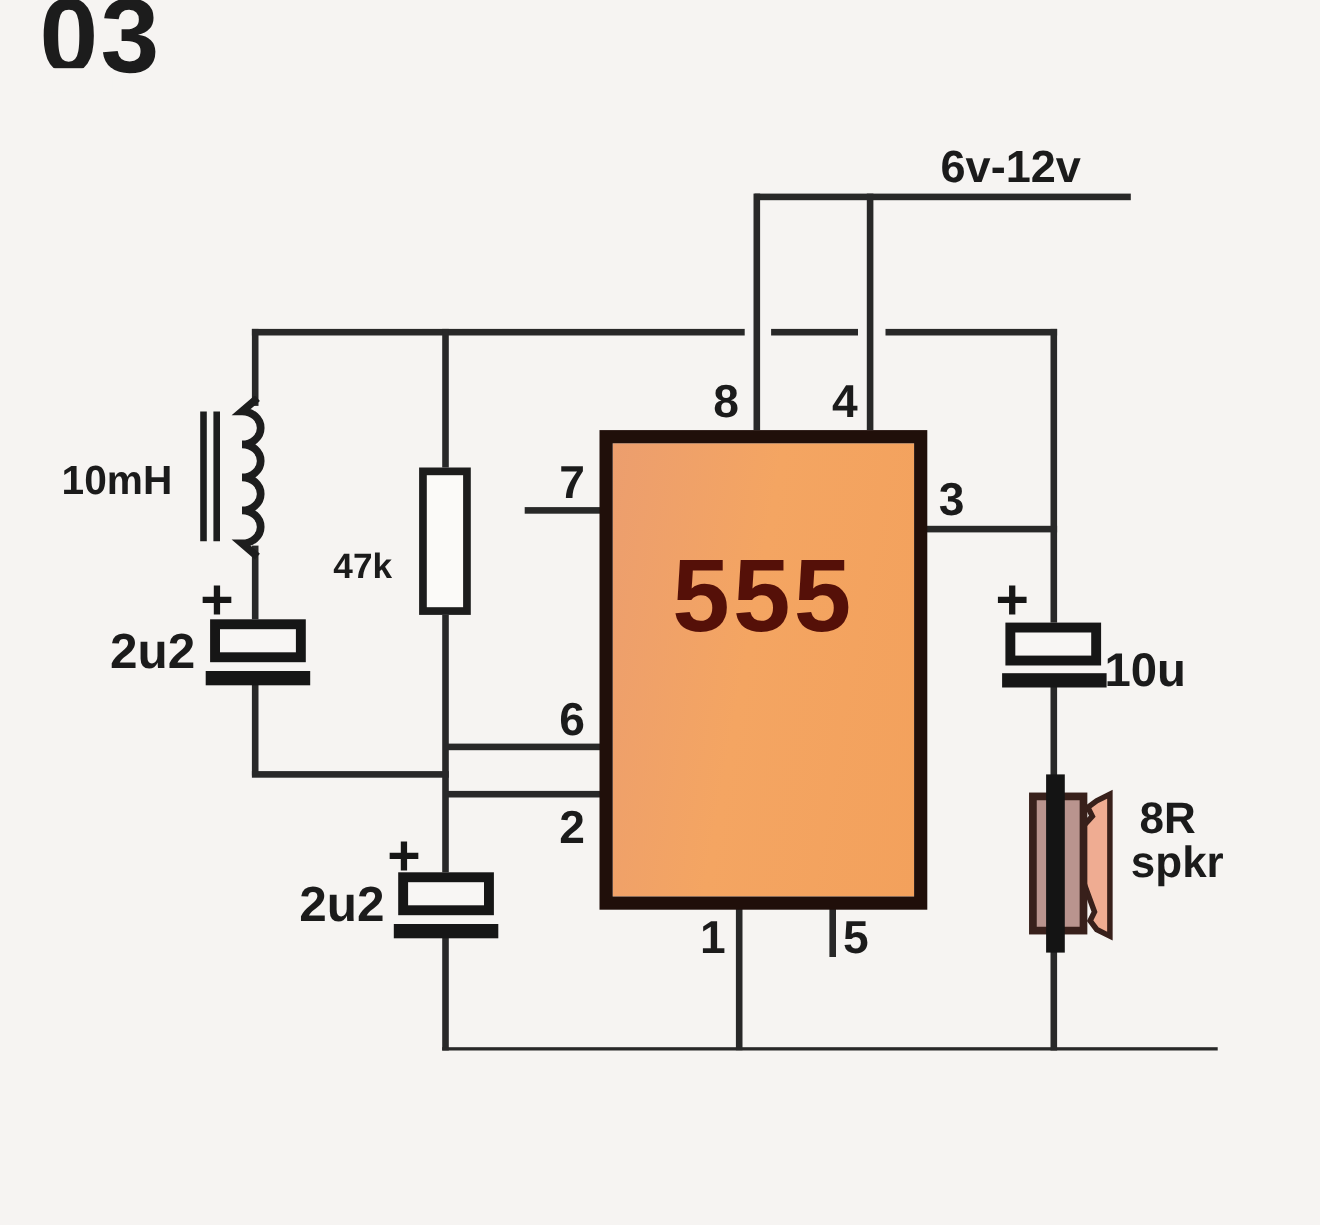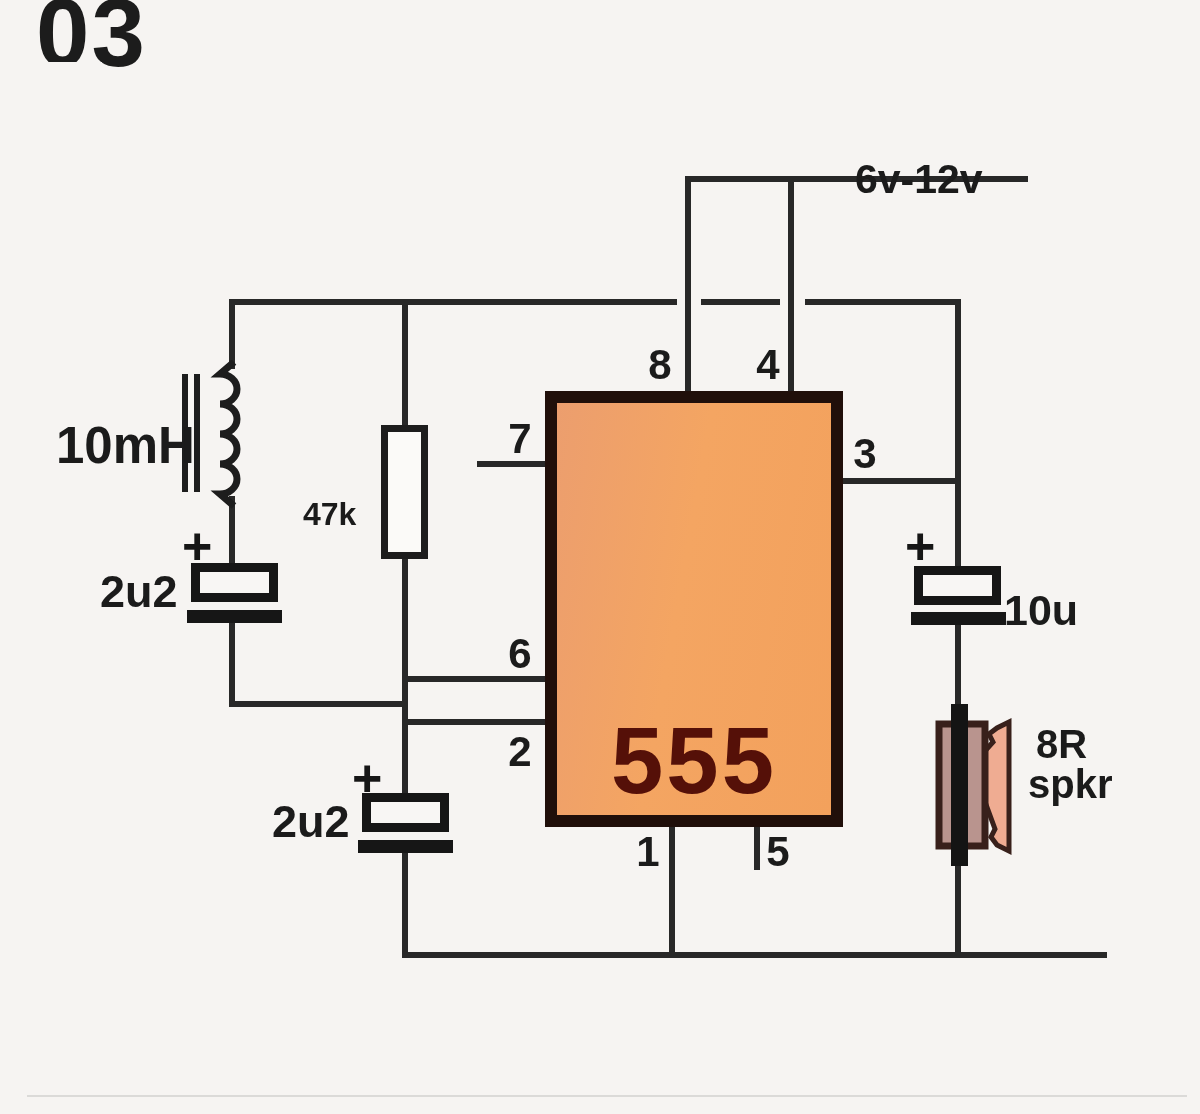--- a/index.html
+++ b/index.html
@@ -1,38 +1,38 @@
 <!DOCTYPE html>
 <html><head>
 <meta charset="utf-8">
 <style>
   * { margin:0; padding:0; box-sizing:border-box; }
   html,body { width:1200px; height:1114px; }
   body { font-family:"Liberation Sans","DejaVu Sans",sans-serif; background:#f6f4f2; }
-  .canvas { position:relative; width:1200px; height:1114px; background:#f6f4f2; overflow:hidden; }
+  .canvas { position:relative; width:1200px; height:955px; background:#f6f4f2; overflow:hidden; }
 
   
   .w { position:absolute; background:#282828; }
   .h { height:6px; }
   .v { width:6px; }
 
   
   .hdr-num { position:absolute; left:36px; top:-22px; font-size:96px; font-weight:bold; color:#1c1c1c; letter-spacing:2px; }
   .hdr-patch { position:absolute; left:30px; top:62px; width:72px; height:22px; background:#f6f4f2; }
   .hdr-title { position:absolute; left:142px; top:24px; font-size:31px; font-weight:bold; color:#222; letter-spacing:2px; }
 
   
   .lbl { position:absolute; color:#1b1b1b; font-weight:bold; white-space:nowrap; }
   .pin { position:absolute; color:#1b1b1b; font-weight:bold; font-size:42px; width:40px; text-align:center; }
 
   
   .ic { position:absolute; left:545px; top:391px; width:298px; height:436px;
         border:12px solid #200f0a;
         background:linear-gradient(100deg,#ec9e6e 0%,#f4a562 45%,#f3a15c 100%);
-        display:flex; align-items:flex-end; justify-content:center; }
+        display:flex; align-items:flex-start; justify-content:center; }
   .ic-label { margin-top:85px; font-size:94px; font-weight:bold; color:#551008; letter-spacing:3px; }
 
   
   .res { position:absolute; left:381px; top:425px; width:47px; height:134px;
          border:7px solid #1d1d1d; background:#fbfaf8; }
 
   
   .cap-top { position:absolute; border:9px solid #161616; background:#f8f6f4; }
   .cap-bot { position:absolute; background:#161616; }
   .plus { position:absolute; font-weight:bold; color:#161616; font-size:52px; line-height:1; }
@@ -88,33 +88,33 @@
 
   <div class="pin" style="left:640px; top:341px;">8</div>
   <div class="pin" style="left:748px; top:341px;">4</div>
   <div class="pin" style="left:500px; top:415px;">7</div>
   <div class="pin" style="left:845px; top:430px;">3</div>
   <div class="pin" style="left:500px; top:630px;">6</div>
   <div class="pin" style="left:500px; top:728px;">2</div>
   <div class="pin" style="left:628px; top:828px;">1</div>
   <div class="pin" style="left:758px; top:828px;">5</div>
 
-  <div class="lbl" style="left:855px; top:128px; font-size:41px;margin-top:28px;">6v-12v</div>
+  <div class="lbl" style="left:855px; top:128px; font-size:41px;">6v-12v</div>
 
   <svg class="svgabs" style="left:170px; top:360px;" width="80" height="150" viewBox="0 0 80 150">
     <line x1="15" y1="14" x2="15" y2="132" stroke="#1d1d1d" stroke-width="6"></line>
     <line x1="27" y1="14" x2="27" y2="132" stroke="#1d1d1d" stroke-width="6"></line>
     <path d="M 64 2 L 50 14
              a 17 15 0 0 1 0 30
              a 17 15 0 0 1 0 30
              a 17 15 0 0 1 0 30
              a 17 15 0 0 1 0 30
              L 64 146" fill="none" stroke="#1d1d1d" stroke-width="7"></path>
   </svg>
-  <div class="lbl" style="left:56px; top:416px; font-size:51px;">10mH</div>
+  <div class="lbl" style="left:56px; top:416px; font-size:37px;">10mH</div>
 
   <div class="plus" style="left:182px; top:520px;">+</div>
   <div class="cap-top" style="left:191px; top:563px; width:87px; height:39px;"></div>
   <div class="cap-bot" style="left:187px; top:610px; width:95px; height:13px;"></div>
   <div class="lbl" style="left:100px; top:566px; font-size:45px;">2u2</div>
 
   <div class="res"></div>
   <div class="lbl" style="left:303px; top:460px; font-size:32px;margin-top:36px;">47k</div>
 
   <div class="plus" style="left:352px; top:752px;">+</div>

